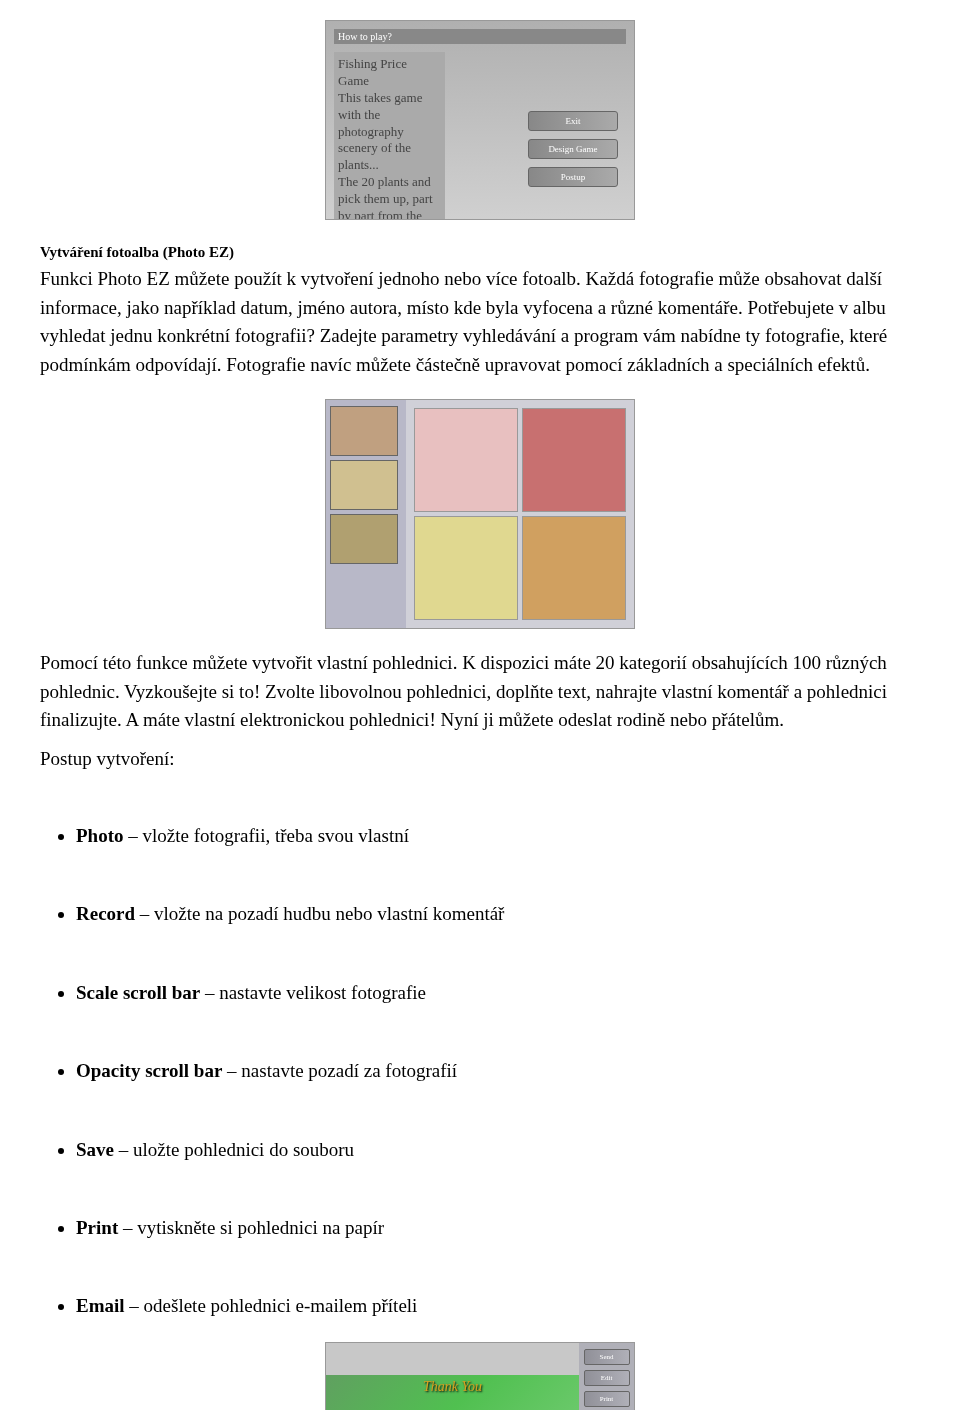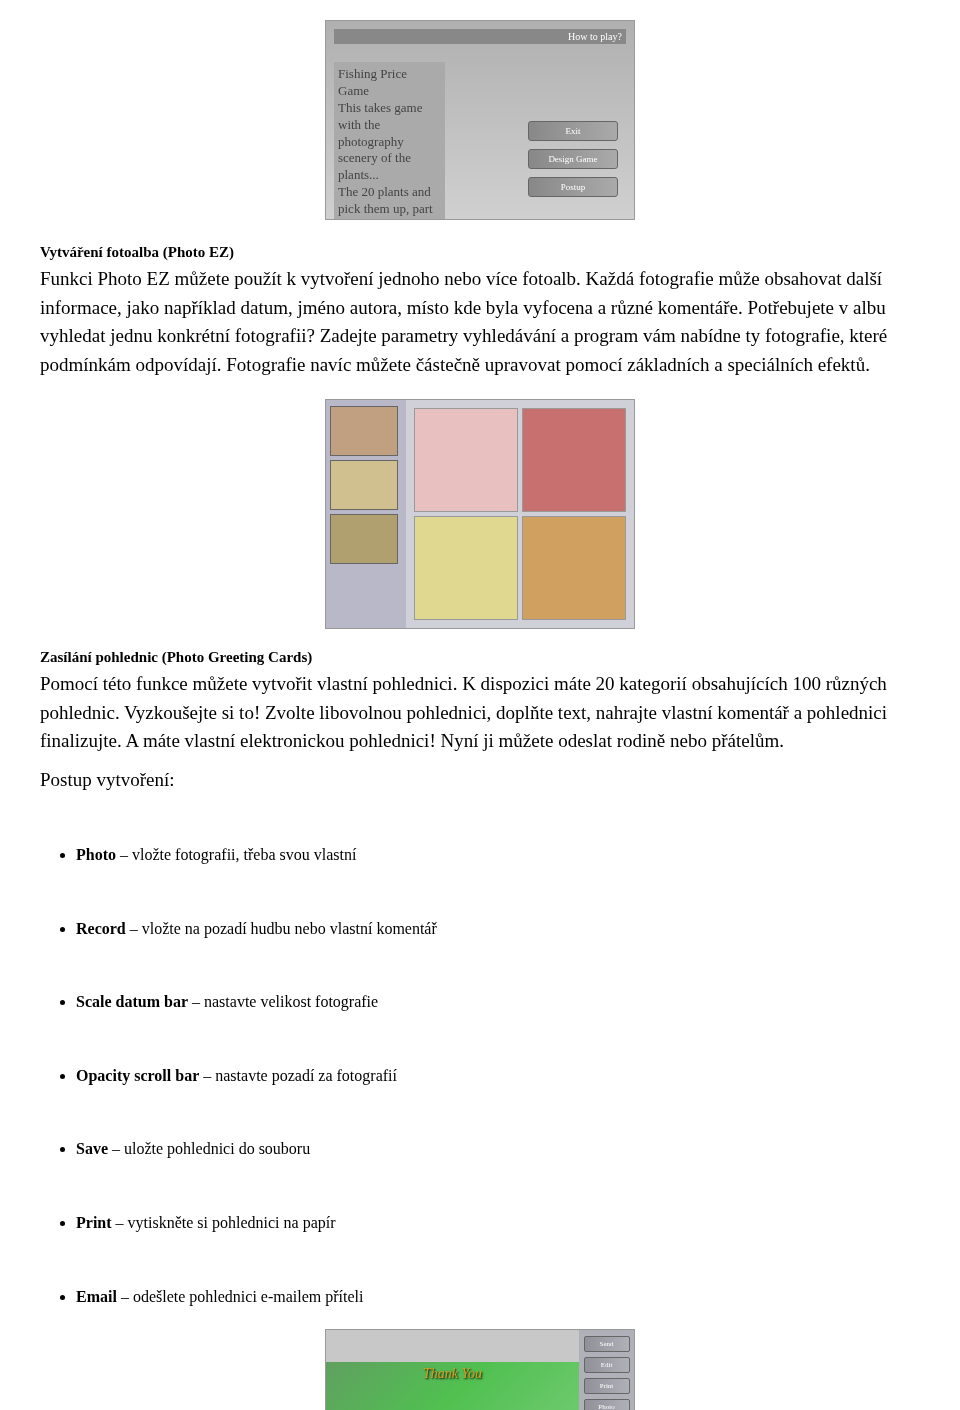--- a/index.html
+++ b/index.html
@@ -38,25 +38,25 @@
       display: flex;
       flex-direction: column;
       align-items: center;
       justify-content: flex-start;
       padding: 8px;
     }
 
     .mock-title-bar {
       background: #888;
       width: 100%;
-      text-align: right;
+      text-align: left;
       font-size: 10px;
       color: white;
       padding: 2px 4px;
-      margin-bottom: 18px;
+      margin-bottom: 8px;
     }
 
     .mock-body {
       display: flex;
       width: 100%;
       flex: 1;
       gap: 6px;
     }
 
     .mock-left {
@@ -252,21 +252,21 @@
       left: 30%;
     }
 
     ul.feature-list {
       list-style: disc;
       padding-left: 36px;
       margin-bottom: 10px;
     }
 
     ul.feature-list li {
-      font-size: 16px;
+      font-size: 19px;
       line-height: 1.6;
       margin-top: 48px;
     }
 
     .section-block {
       margin-bottom: 8px;
     }
   </style>
 </head>
 <body>
@@ -308,27 +308,26 @@
     <div class="photo-grid-main">
       <div class="photo-cell pink"></div>
       <div class="photo-cell red"></div>
       <div class="photo-cell yellow"></div>
       <div class="photo-cell orange"></div>
     </div>
   </div>
 </div>
 
 <div class="section-block">
-  <p class="section-heading">Zasílání pohlednic (Photo Greeting Cards)</p>
   <p class="body-text">Pomocí této funkce můžete vytvořit vlastní pohlednici. K dispozici máte 20 kategorií obsahujících 100 různých pohlednic. Vyzkoušejte si to! Zvolte libovolnou pohlednici, doplňte text, nahrajte vlastní komentář a pohlednici finalizujte. A máte vlastní elektronickou pohlednici! Nyní ji můžete odeslat rodině nebo přátelům.</p>
   <p class="body-text">Postup vytvoření:</p>
   <ul class="feature-list">
     <li><strong>Photo</strong><span> – vložte fotografii, třeba svou vlastní</span></li>
     <li><strong>Record</strong><span> – vložte na pozadí hudbu nebo vlastní komentář</span></li>
-    <li><strong>Scale datum bar</strong><span> – nastavte velikost fotografie</span></li>
+    <li><strong>Scale scroll bar</strong><span> – nastavte velikost fotografie</span></li>
     <li><strong>Opacity scroll bar</strong><span> – nastavte pozadí za fotografií</span></li>
     <li><strong>Save</strong><span> – uložte pohlednici do souboru</span></li>
     <li><strong>Print</strong><span> – vytiskněte si pohlednici na papír</span></li>
     <li><strong>Email</strong><span> – odešlete pohlednici e-mailem příteli</span></li>
   </ul>
 </div>
 
 <div class="bottom-image-container">
   <div class="greeting-mock">
     <div class="greeting-main">

